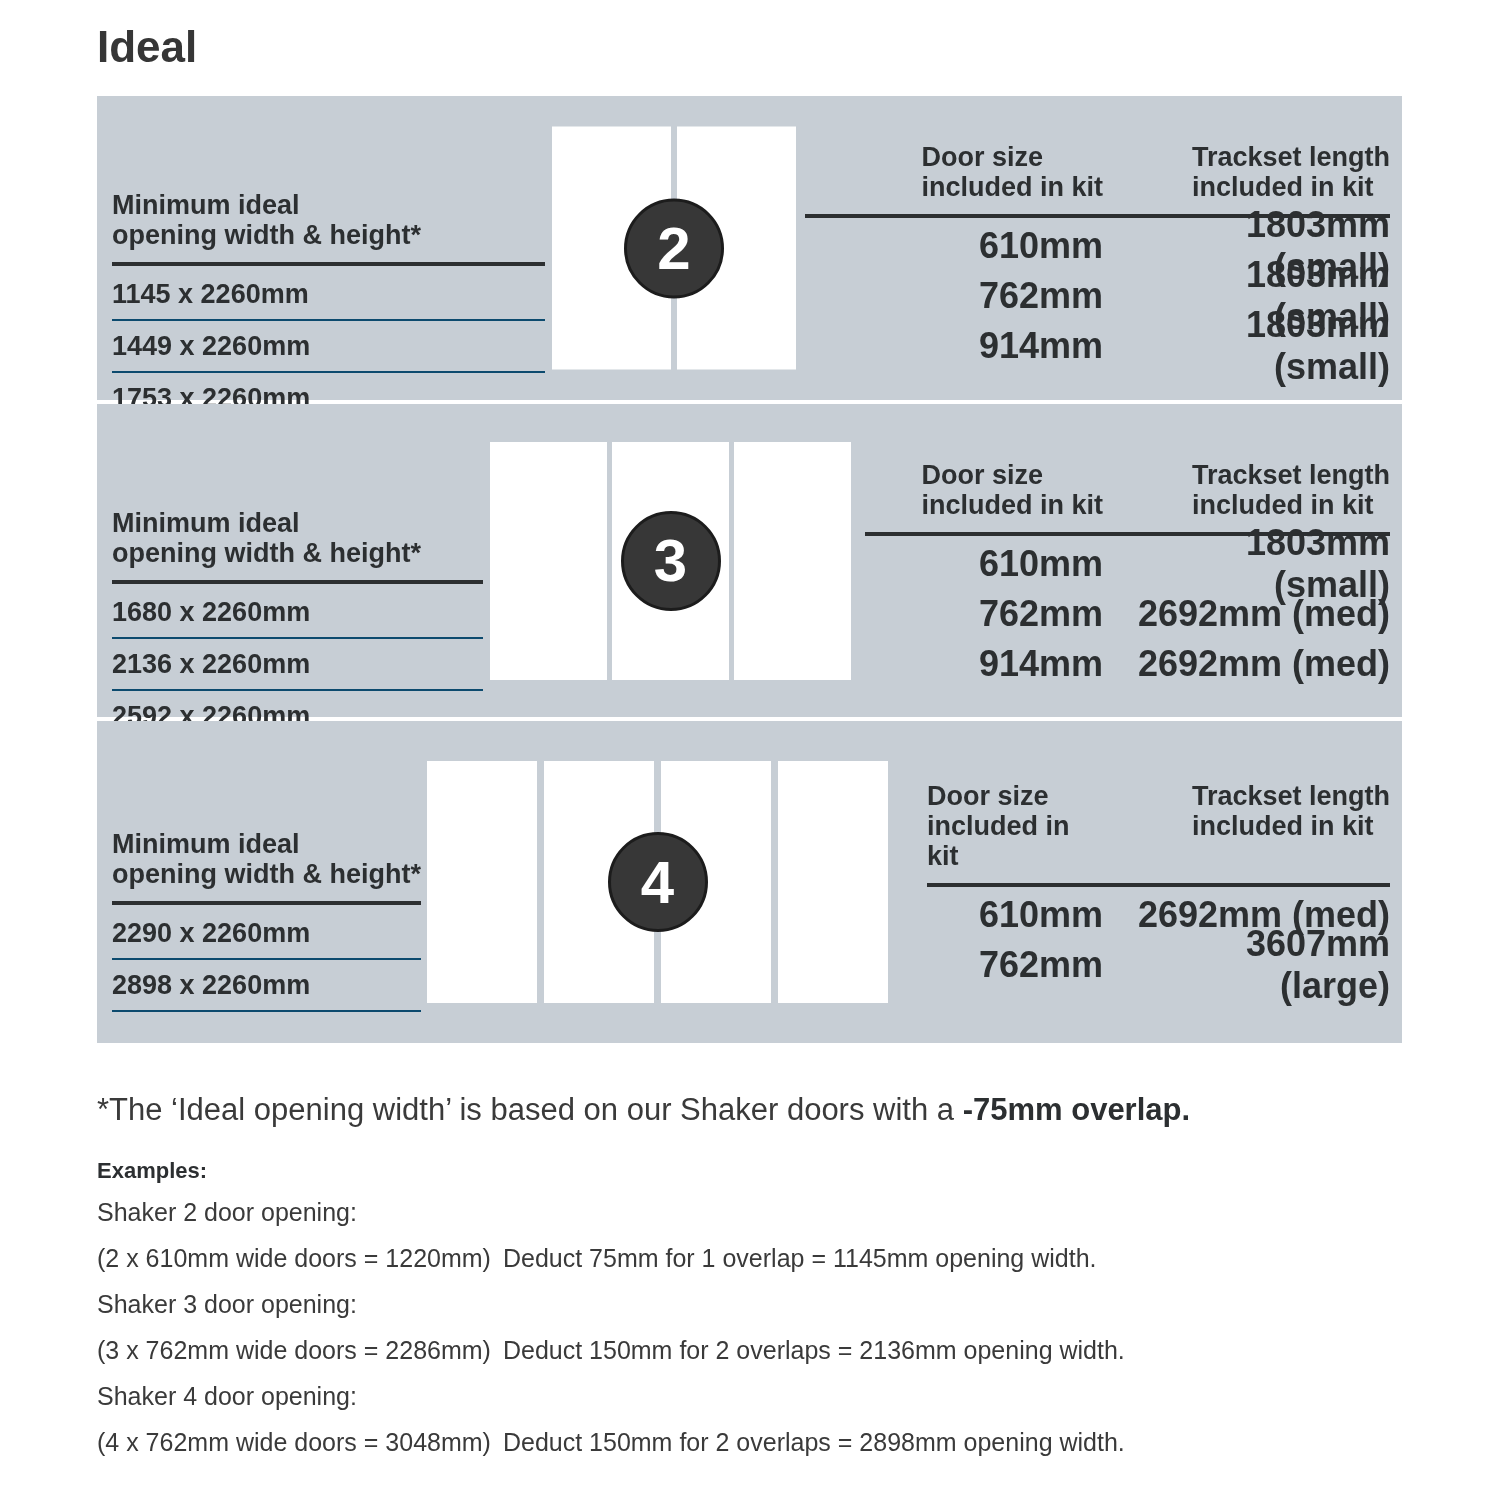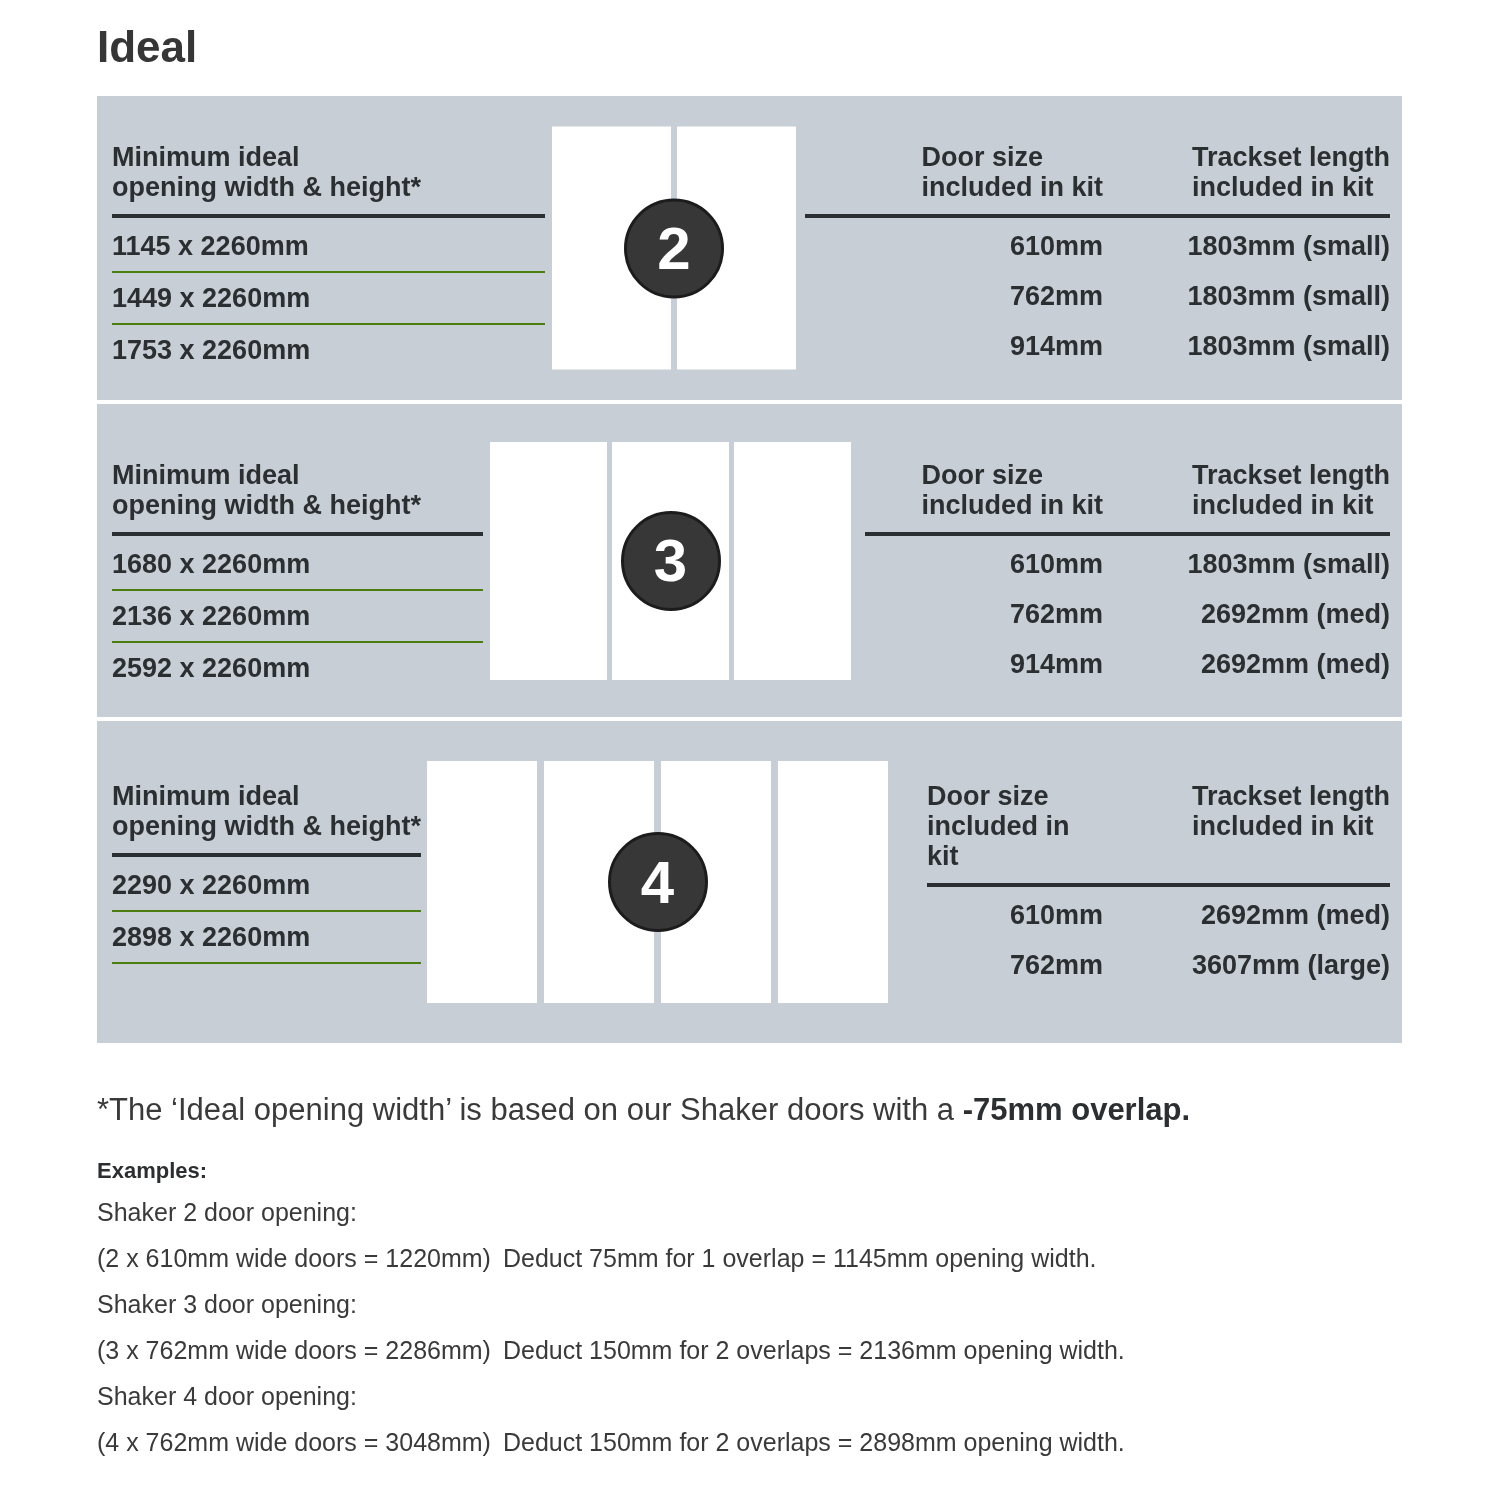--- a/index.html
+++ b/index.html
@@ -24,25 +24,25 @@
   }
   .panel-a{height:304px;padding:46px 12px 0 15px;}
   .panel-b{height:313px;padding:56px 12px 0 15px;}
   .panel-c{height:322px;padding:60px 12px 0 15px;}
 
   
   .ltable{flex:none;}
   .panel-a .ltable{width:433px;}
   .panel-b .ltable{width:371px;}
   .panel-c .ltable{width:309px;}
-  .thead{font-size:27px;font-weight:700;line-height:30px;}
+  .thead{font-size:27px;font-weight:700;line-height:30px;margin-top:48px;}
   .thickrule{height:4px;background:#2c2f31;margin-top:12px;}
   .rows{margin-top:3px;}
   .row{height:50px;display:flex;align-items:center;font-size:27px;font-weight:700;}
-  .rows .row:nth-child(-n+2){border-bottom:2px solid #4d7c0f;}
+  .rows .row:nth-child(-n+2){border-bottom:2px solid #0c4a6e;}
 
   
   .doors{position:absolute;top:50%;transform:translateY(-50%);display:flex;}
   .panel-a .doors{left:455px;gap:6px;}
   .panel-b .doors{left:393px;gap:5px;}
   .panel-c .doors{left:330px;gap:7px;}
   .door{background:#ffffff;}
   .panel-a .door{width:119px;height:243px;}
   .panel-b .door{width:117px;height:238px;}
   .panel-c .door{width:110px;height:242px;}
@@ -56,21 +56,21 @@
 
   
   .rtable{flex:none;margin-left:auto;}
   .panel-a .rtable{width:585px;}
   .panel-b .rtable{width:525px;}
   .panel-c .rtable{width:463px;}
   .rhead{display:flex;}
   .rcol1{flex:1;text-align:right;padding-right:25px;}
   .rcol2{width:262px;text-align:right;}
   .hdrblk{display:inline-block;text-align:left;font-size:27px;font-weight:700;line-height:30px;}
-  .rrow{height:50px;display:flex;align-items:center;font-size:27px;font-weight:700;}
+  .rrow{height:50px;display:flex;align-items:center;font-size:36px;font-weight:700;}
   .rrow .rcol1,.rrow .rcol2{display:flex;justify-content:flex-end;align-items:center;height:100%;}
 
   
   .footnote{
     position:absolute;left:97px;top:1092px;width:1350px;
     font-size:31px;font-weight:400;color:#3a3a3a;
   }
   .footnote b{font-weight:700;color:#2c2f31;}
   .examples{position:absolute;left:97px;top:1158px;width:1380px;}
   .examples-heading{font-size:22px;font-weight:700;color:#2c2f31;}

